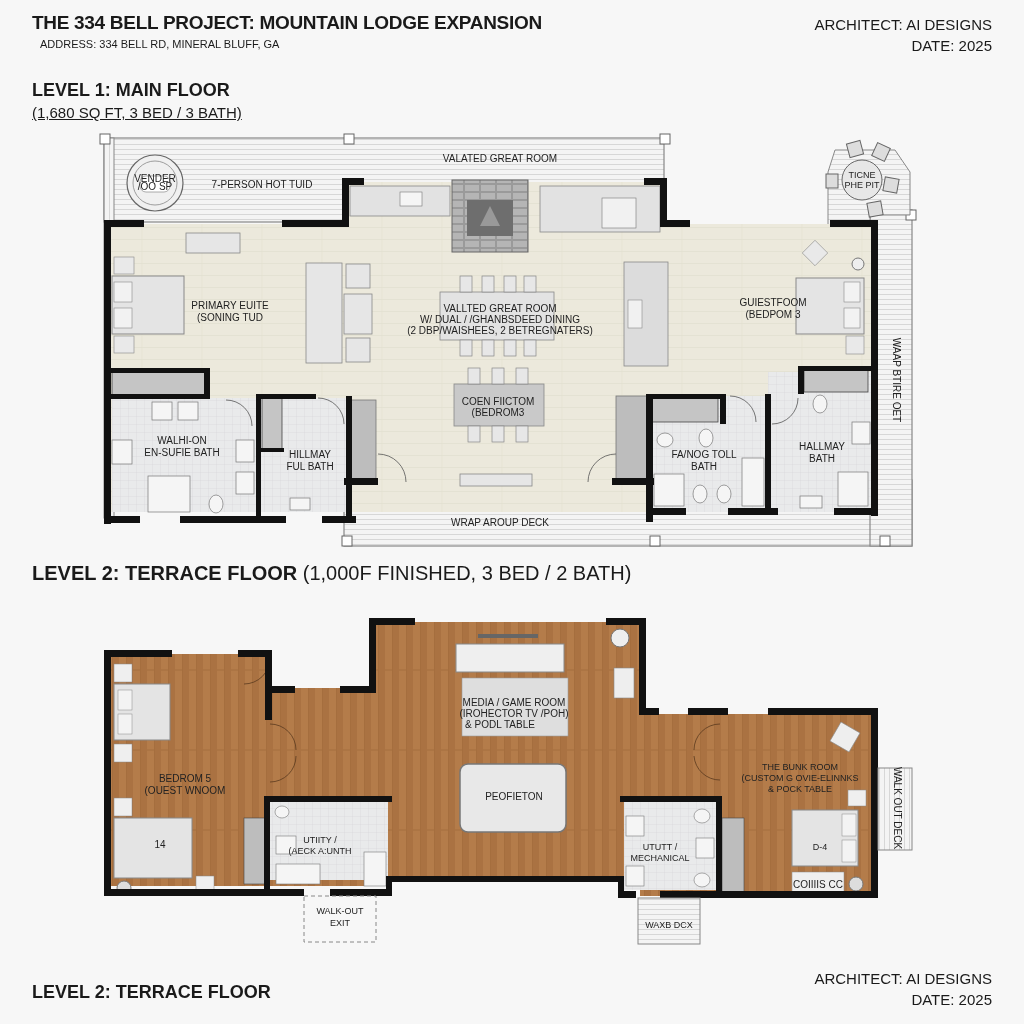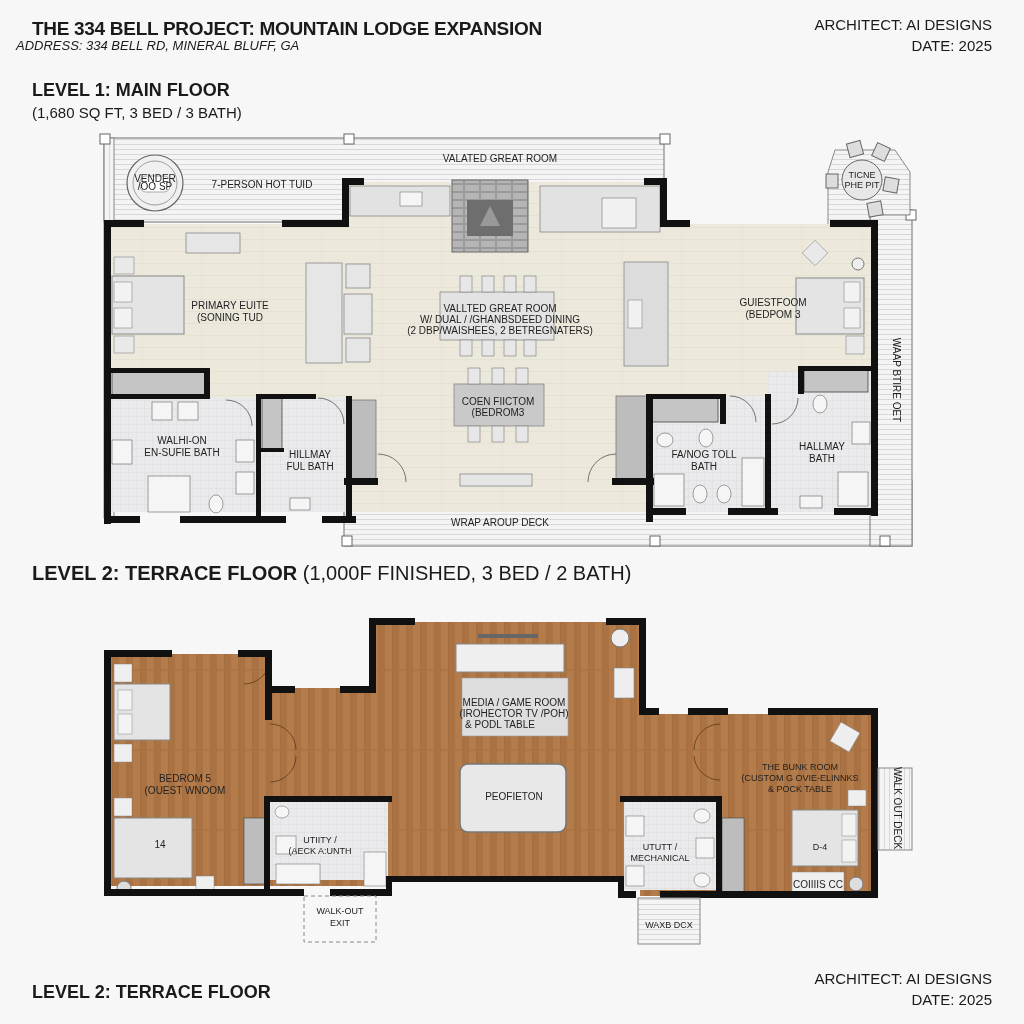--- a/index.html
+++ b/index.html
@@ -1,23 +1,23 @@
 <!DOCTYPE html>
 <html><head>
 <meta charset="utf-8">
 <style>
   * { box-sizing: border-box; margin: 0; padding: 0; }
   html, body { width: 1024px; height: 1024px; background: #f7f7f7; overflow: hidden; }
   body { position: relative; font-family: "Liberation Sans", "DejaVu Sans", sans-serif; color: #1a1a1a; }
   .abs { position: absolute; }
-  .title { left: 32px; top: 12px; font-size: 19px; font-weight: bold; letter-spacing: -0.3px; margin-top: 6px; }
-  .address { left: 16px; top: 38px; font-size: 13px; font-style: italic; }
+  .title { left: 32px; top: 12px; font-size: 19px; font-weight: bold; letter-spacing: -0.3px; }
+  .address { left: 40px; top: 38px; font-size: 11px; }
   .arch-top { right: 32px; top: 14px; text-align: right; font-size: 15px; line-height: 21px; }
   .lvl1-title { left: 32px; top: 80px; font-size: 18px; font-weight: bold; }
-  .lvl1-sub { left: 32px; top: 104px; font-size: 15px; }
+  .lvl1-sub { left: 32px; top: 104px; font-size: 15px; text-decoration: underline; }
   .lvl2-title { left: 32px; top: 562px; font-size: 20px; }
   .lvl2-title b { font-weight: bold; }
   .lvl2-foot { left: 32px; top: 982px; font-size: 18px; font-weight: bold; }
   .arch-bot { right: 32px; top: 968px; text-align: right; font-size: 15px; line-height: 21px; }
 
   svg { position: absolute; left: 0; top: 0; }
   .lbl { font-family: "Liberation Sans", "DejaVu Sans", sans-serif; font-size: 10px; fill: #222; text-anchor: middle; }
   .lbl-sm { font-size: 9px; }
 </style>
 </head>

